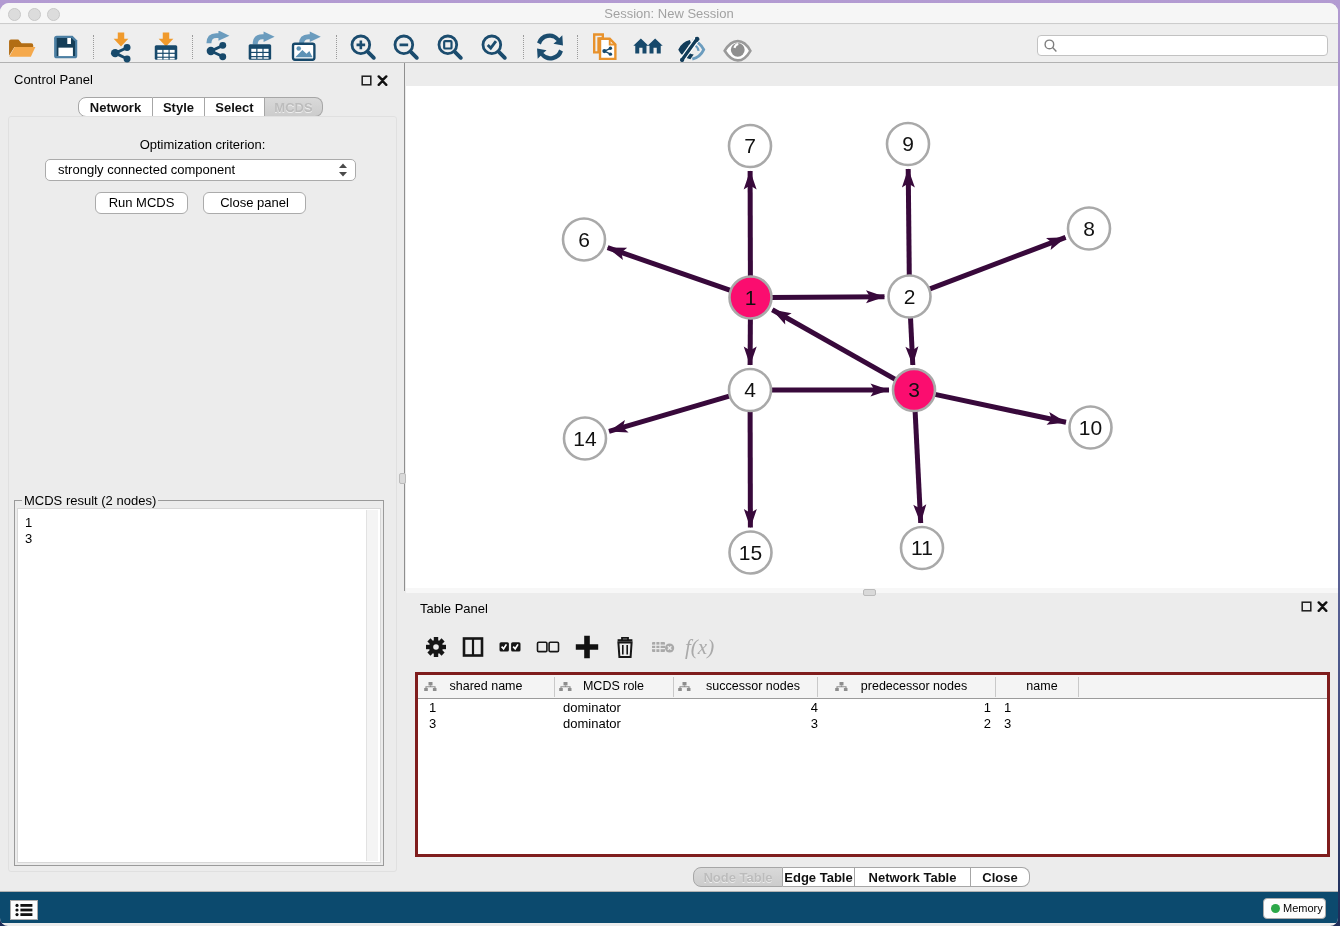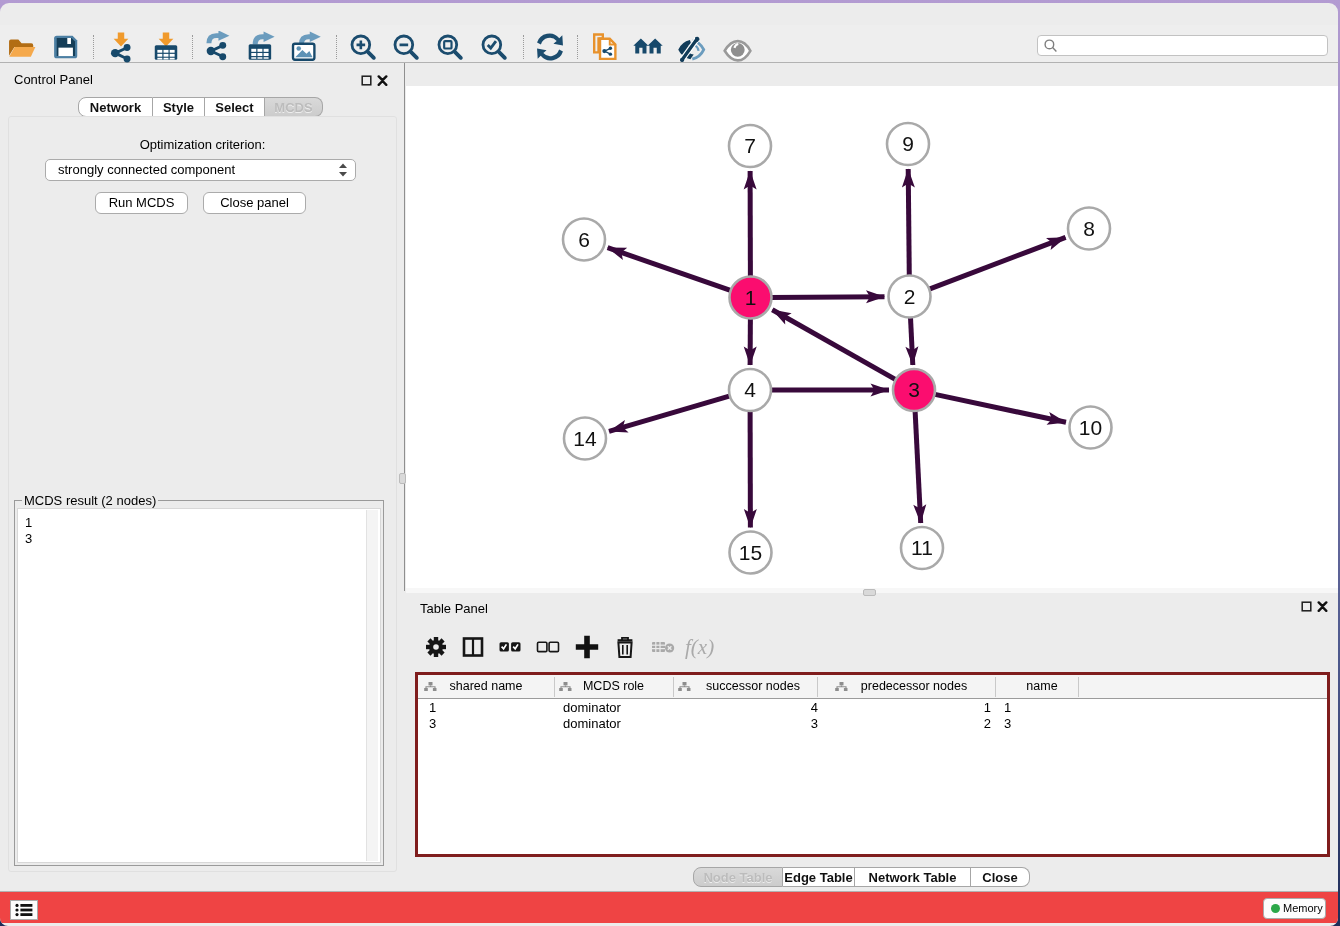--- a/index.html
+++ b/index.html
@@ -42,21 +42,21 @@
   border-radius:6px; font-size:13px; color:#000; text-align:center; line-height:20px; }
 #fieldset { position:absolute; left:14px; top:437px; width:370px; height:366px;
   border:1px solid #9a9a9a; }
 #fslegend { position:absolute; left:7px; top:-8px; background:#ececec; padding:0 2px;
   font-size:13px; color:#000; }
 #fsinner { position:absolute; left:2px; top:7px; width:364px; height:355px; background:#fff;
   border:1px solid #d8d8d8; font-size:13px; color:#000; line-height:16px; padding:6px 0 0 7px; }
 #fsscroll { position:absolute; right:2px; top:1px; width:12px; height:351px; background:#f4f4f4;
   border-left:1px solid #e2e2e2; }
 
-#statusbar { position:absolute; left:0; top:888px; width:100%; height:32px; background:#ef4444;
+#statusbar { position:absolute; left:0; top:888px; width:100%; height:32px; background:#0c4a6e;
   border-top:1px solid #b2b2b2; }
 #listbtn { position:absolute; left:10px; top:8px; width:28px; height:20px; background:#fdfdfd;
   border:1px solid #ababab; }
 #membtn { position:absolute; left:1263px; top:6px; width:63px; white-space:nowrap; overflow:hidden; height:21px; background:#fdfdfd;
   border:1px solid #ababab; border-radius:4px; font-size:11px; color:#000; line-height:19px; }
 
 #netframe { position:absolute; left:406px; top:60px; width:932px; height:528px; }
 #nettitle { position:absolute; left:0; top:0; width:100%; height:22px;
   background:linear-gradient(#f6f6f6,#d8d8d8); border-bottom:1px solid #9c9c9c; }
 #nettitletext { position:absolute; top:4px; width:100%; text-align:center; font-size:13px;
@@ -73,20 +73,26 @@
 .th { position:absolute; top:0; height:24px; text-align:center; line-height:23px; color:#000; font-size:12.5px; }
 #thbg { position:absolute; left:0; top:0; width:100%; height:24px; background:#f4f4f4; border-bottom:1px solid #9b9b9b; }
 .tsepv { position:absolute; top:2px; height:20px; width:1px; background:#c9c9c9; }
 .td { position:absolute; height:16px; line-height:16px; color:#000; font-size:13px; }
 
 </style>
 </head>
 <body>
 <div id="win">
 
+  <div id="titlebar">
+    <div class="tl" style="left:8px;"></div>
+    <div class="tl" style="left:27.5px;"></div>
+    <div class="tl" style="left:47px;"></div>
+    <div id="title">Session: New Session</div>
+  </div>
 
   <div id="toolbar">
     <div class="tsep" style="left:93px;"></div>
     <div class="tsep" style="left:192px;"></div>
     <div class="tsep" style="left:336px;"></div>
     <div class="tsep" style="left:523px;"></div>
     <div class="tsep" style="left:577px;"></div>
     <svg id="tbicons" width="770" height="35" viewBox="0 0 770 35" style="position:absolute;left:0;top:6px;">
 
       <g transform="translate(7.96,1.96) scale(1.08)">

